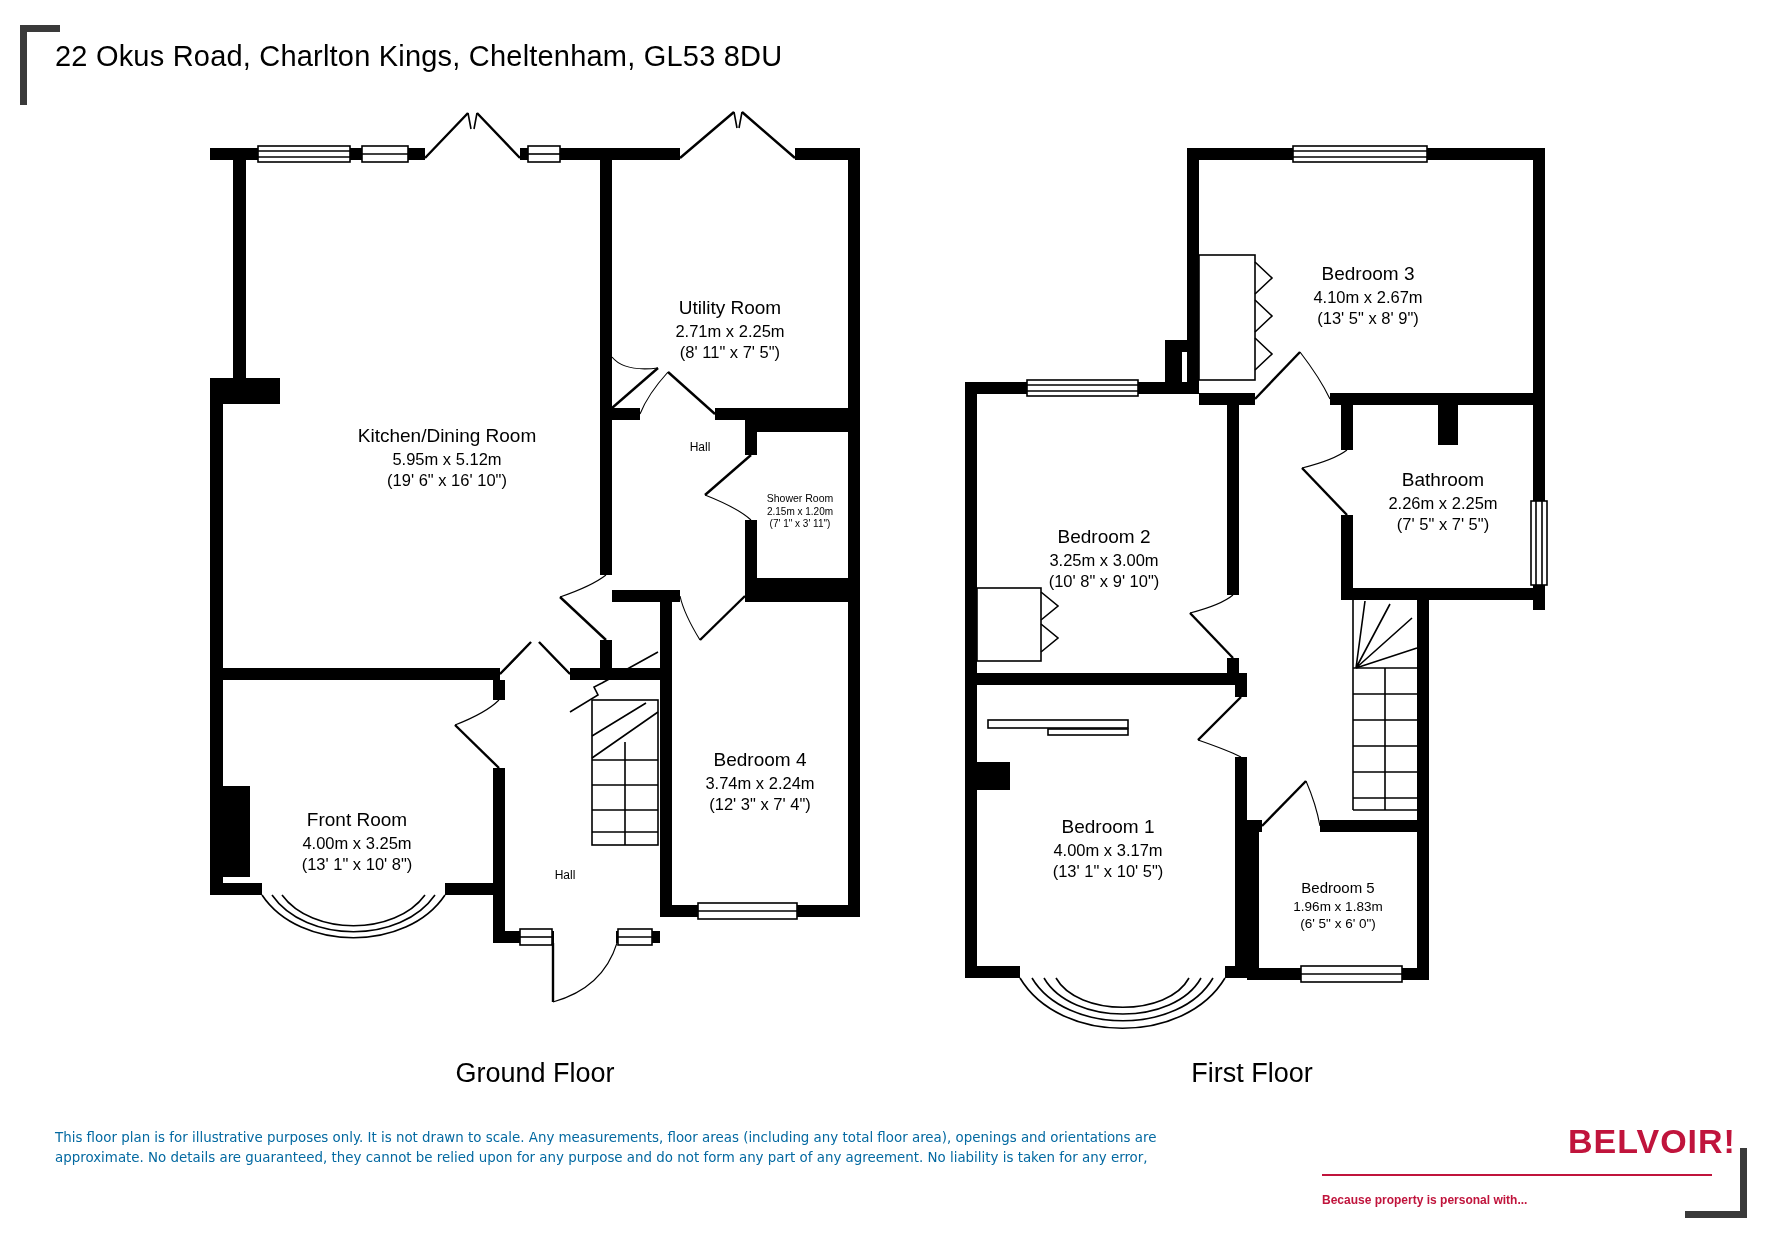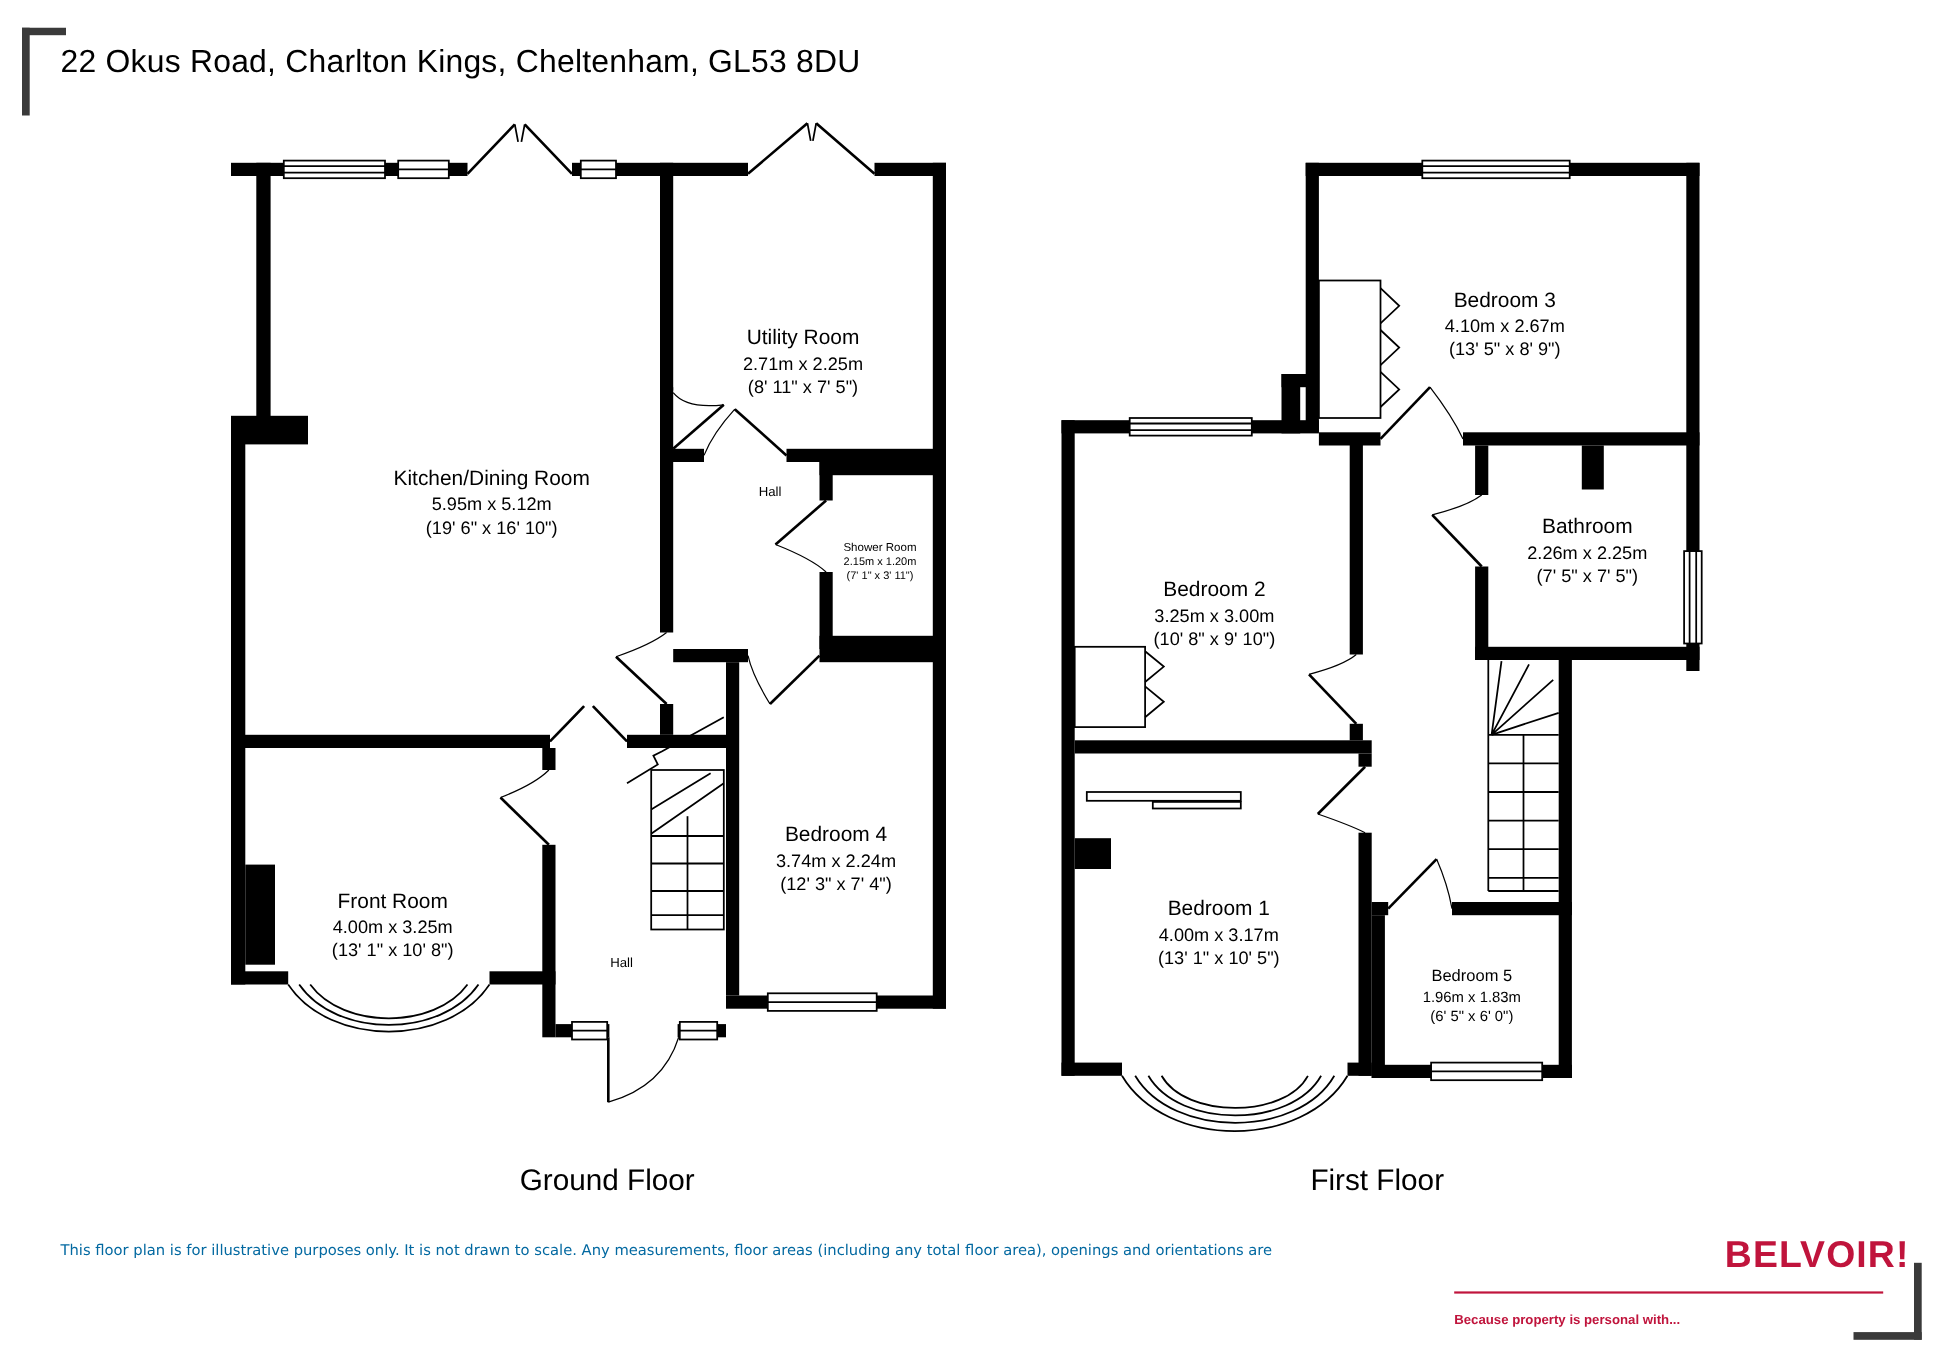--- a/index.html
+++ b/index.html
@@ -307,24 +307,25 @@
     <span class="rn">Bedroom 1</span>
     <span class="rd">4.00m x 3.17m</span>
     <span class="rd">(13' 1" x 10' 5")</span>
   </div>
   <div class="room-label small" style="left:1338px;top:878px;">
     <span class="rn">Bedroom 5</span>
     <span class="rd">1.96m x 1.83m</span>
     <span class="rd">(6' 5" x 6' 0")</span>
   </div>
 
-  <div class="floor-label" style="left:535px;top:1058px;margin-left:17px;">Ground Floor</div>
+  <div class="floor-label" style="left:535px;top:1058px;">Ground Floor</div>
   <div class="floor-label" style="left:1252px;top:1058px;">First Floor</div>
 
   <div class="disclaimer">
     <div>This floor plan is for illustrative purposes only. It is not drawn to scale. Any measurements, floor areas (including any total floor area), openings and orientations are</div>
+    <div>approximate. No details are guaranteed, they cannot be relied upon for any purpose and do not form any part of any agreement. No liability is taken for any error,</div>
   </div>
 
   <div class="brand-tagline" style="color: rgb(192, 20, 60);">Because property is personal with...</div>
   <div class="brand-rule" style="background: rgb(192, 20, 60);"></div>
   <div class="brand-logo" style="color: rgb(192, 20, 60);">BELVOIR!</div>
 
 </div>
 
 </body></html>

